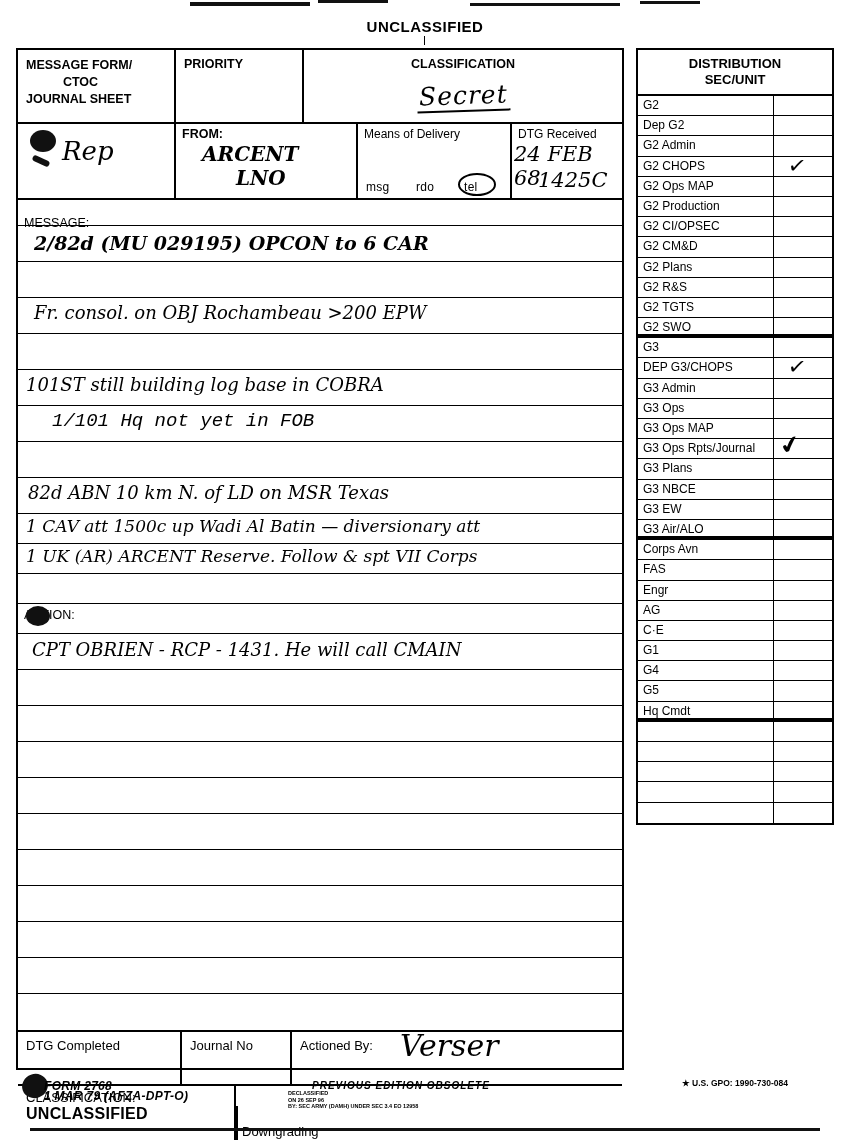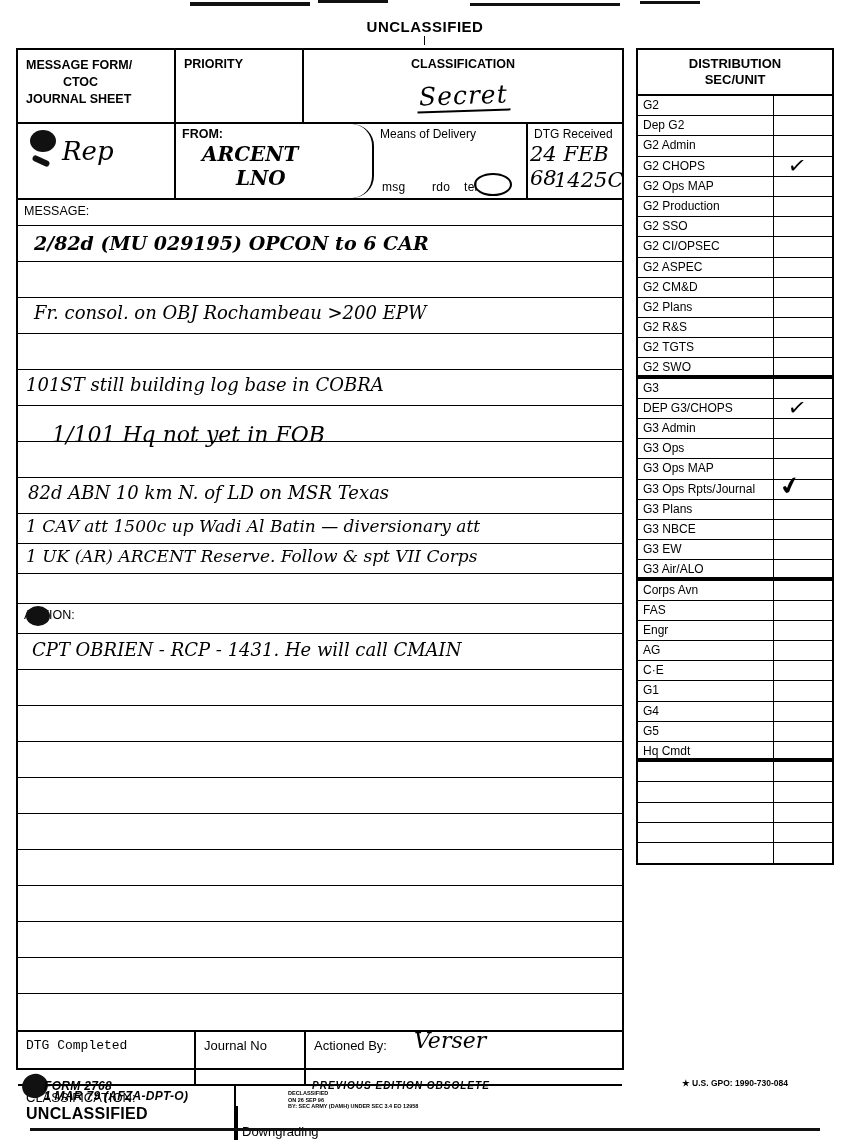--- a/index.html
+++ b/index.html
@@ -23,45 +23,45 @@
   .hdr .c1 .l1{}
   .hdr .c1 .l2{text-align:center;padding-right:22px;}
   .hdr .c2{width:128px;border-right:2px solid #000;box-sizing:border-box;padding:7px 0 0 8px;font-size:12.5px;font-weight:bold;}
   .hdr .c3{flex:1;box-sizing:border-box;padding:7px 0 0 0;text-align:center;font-size:12.5px;font-weight:bold;}
   .hw-secret{font-family:"DejaVu Serif",serif;font-style:italic;font-size:25px;font-weight:500;letter-spacing:1px;position:relative;top:10px;}
   .hw-secret .u{display:inline-block;border-bottom:2px solid #000;padding:0 2px;transform:rotate(-2deg);}
 
   
   .r2{height:74px;border-bottom:2px solid #000;display:flex;}
   .r2 .c1{width:158px;border-right:2px solid #000;box-sizing:border-box;position:relative;}
-  .r2 .c2{width:198px;border-right:2px solid #000;box-sizing:border-box;padding:3px 0 0 6px;font-size:12.5px;font-weight:bold;position:relative;border-radius:22px;}
+  .r2 .c2{width:182px;border-right:2px solid #000;box-sizing:border-box;padding:3px 0 0 6px;font-size:12.5px;font-weight:bold;position:relative;}
   .r2 .c3{width:154px;border-right:2px solid #000;box-sizing:border-box;padding:3px 0 0 6px;font-size:12px;position:relative;}
   .r2 .c4{flex:1;box-sizing:border-box;padding:3px 0 0 6px;font-size:12px;position:relative;}
 
   .blob{position:absolute;background:#111;border-radius:50%;}
   .hw{font-family:"DejaVu Serif",serif;font-style:italic;}
 
   .sub-small{position:absolute;bottom:4px;left:8px;font-size:12px;letter-spacing:.3px;}
   .telcircle{position:absolute;bottom:2px;left:100px;width:34px;height:19px;border:2px solid #000;border-radius:50%;}
 
   
-  .msglabel{height:26px;border-bottom:1px solid #000;box-sizing:border-box;padding:4px 0 0 6px;font-size:12.5px;}
+  .msglabel{height:26px;border-bottom:1px solid #000;box-sizing:border-box;padding:16px 0 0 6px;font-size:12.5px;}
   
   .line{height:36px;border-bottom:1px solid #000;box-sizing:border-box;position:relative;}
   .line.h30{height:30px;}
   .actionlabel{height:30px;border-bottom:1px solid #000;box-sizing:border-box;padding:4px 0 0 6px;font-size:12.5px;position:relative;}
 
   .ink{position:absolute;font-family:"DejaVu Serif",serif;font-style:italic;font-size:19px;white-space:nowrap;}
 
   
   .brow{height:54px;border-top:2px solid #000;display:flex;box-sizing:border-box;}
-  .brow .b1{width:178px;border-right:2px solid #000;box-sizing:border-box;padding:6px 0 0 8px;font-size:13px;font-family:Liberation Mono, monospace;}
+  .brow .b1{width:164px;border-right:2px solid #000;box-sizing:border-box;padding:6px 0 0 8px;font-size:13px;}
   .brow .b2{width:110px;border-right:2px solid #000;box-sizing:border-box;padding:6px 0 0 8px;font-size:13px;}
   .brow .b3{flex:1;box-sizing:border-box;padding:6px 0 0 8px;font-size:13px;position:relative;}
-  .sig{position:absolute;left:108px;top:-4px;font-family:"DejaVu Serif",serif;font-style:italic;font-size:22px;}
+  .sig{position:absolute;left:108px;top:-4px;font-family:"DejaVu Serif",serif;font-style:italic;font-size:30px;}
 
   .crow{height:56px;border-top:2px solid #000;display:flex;box-sizing:border-box;}
   .crow .k1{width:218px;border-right:2px solid #000;box-sizing:border-box;padding:4px 0 0 8px;}
   .crow .k1 .t1{font-size:13px;}
   .crow .k1 .t2{font-size:16px;font-weight:bold;letter-spacing:.3px;}
   .crow .k2{flex:1;box-sizing:border-box;position:relative;}
   .declass{position:absolute;left:52px;top:4px;font-size:5.5px;line-height:6.5px;font-weight:bold;}
   .downgrading{position:absolute;left:6px;bottom:1px;font-size:13px;}
   .vsep{position:absolute;left:0;top:20px;bottom:0;width:2px;background:#000;}
 
@@ -128,21 +128,21 @@
       </div>
       <div class="c2">
         <span>FROM:</span>
         <div class="hw" style="position:absolute;left:26px;top:18px;font-size:20px;">ARCENT</div>
         <div class="hw" style="position:absolute;left:60px;top:42px;font-size:20px;text-align:right;">LNO</div>
       </div>
       <div class="c3">
         <span>Means of Delivery</span>
         <div class="sub-small">msg</div>
         <div class="sub-small" style="left:58px;">rdo</div>
-        <div class="sub-small" style="left:90px;margin-top:36px;">tel</div>
+        <div class="sub-small" style="left:106px;margin-top:36px;">tel</div>
         <div class="telcircle"></div>
       </div>
       <div class="c4">
         <span>DTG Received</span>
         <div class="hw" style="position:absolute;left:2px;top:18px;font-size:21px;">24 FEB 68</div>
         <div class="hw" style="position:absolute;left:26px;top:44px;font-size:21px;">1425C</div>
       </div>
     </div>
 
     <div class="msglabel">MESSAGE:</div>
@@ -156,21 +156,21 @@
     <div class="line">
       <div class="ink" style="left:16px;top:4px;font-size:18px;">Fr. consol. on OBJ Rochambeau &gt;200 EPW</div>
     </div>
     <div class="line">
       <div class="ink" style="left:16px;top:6px;"></div>
     </div>
     <div class="line">
       <div class="ink" style="left:8px;top:4px;font-size:18px;">101ST still building log base in COBRA</div>
     </div>
     <div class="line">
-      <div class="ink" style="left:34px;top:16px;font-size:22px;">1/101 Hq not yet in FOB</div>
+      <div class="ink" style="left:34px;top:4px;font-size:19px;font-family:Liberation Mono, monospace;">1/101 Hq not yet in FOB</div>
     </div>
     <div class="line">
       <div class="ink" style="left:16px;top:6px;"></div>
     </div>
     <div class="line">
       <div class="ink" style="left:10px;top:4px;font-size:18px;">82d ABN 10 km N. of LD on MSR Texas</div>
     </div>
     <div class="line h30">
       <div class="ink" style="left:8px;top:2px;font-size:17px;">1 CAV att 1500c up Wadi Al Batin — diversionary att</div>
     </div>
@@ -266,29 +266,21 @@
         </div>
         <div class="drow">
           <div class="dl">G2  Ops  MAP</div>
           <div class="dr"></div>
         </div>
         <div class="drow">
           <div class="dl">G2  Production</div>
           <div class="dr"></div>
         </div>
         <div class="drow">
-          <div class="dl">G2  SSO</div>
-          <div class="dr"></div>
-        </div>
-        <div class="drow">
           <div class="dl">G2  CI/OPSEC</div>
-          <div class="dr"></div>
-        </div>
-        <div class="drow">
-          <div class="dl">G2  ASPEC</div>
           <div class="dr"></div>
         </div>
         <div class="drow">
           <div class="dl">G2  CM&amp;D</div>
           <div class="dr"></div>
         </div>
         <div class="drow">
           <div class="dl">G2  Plans</div>
           <div class="dr"></div>
         </div>

